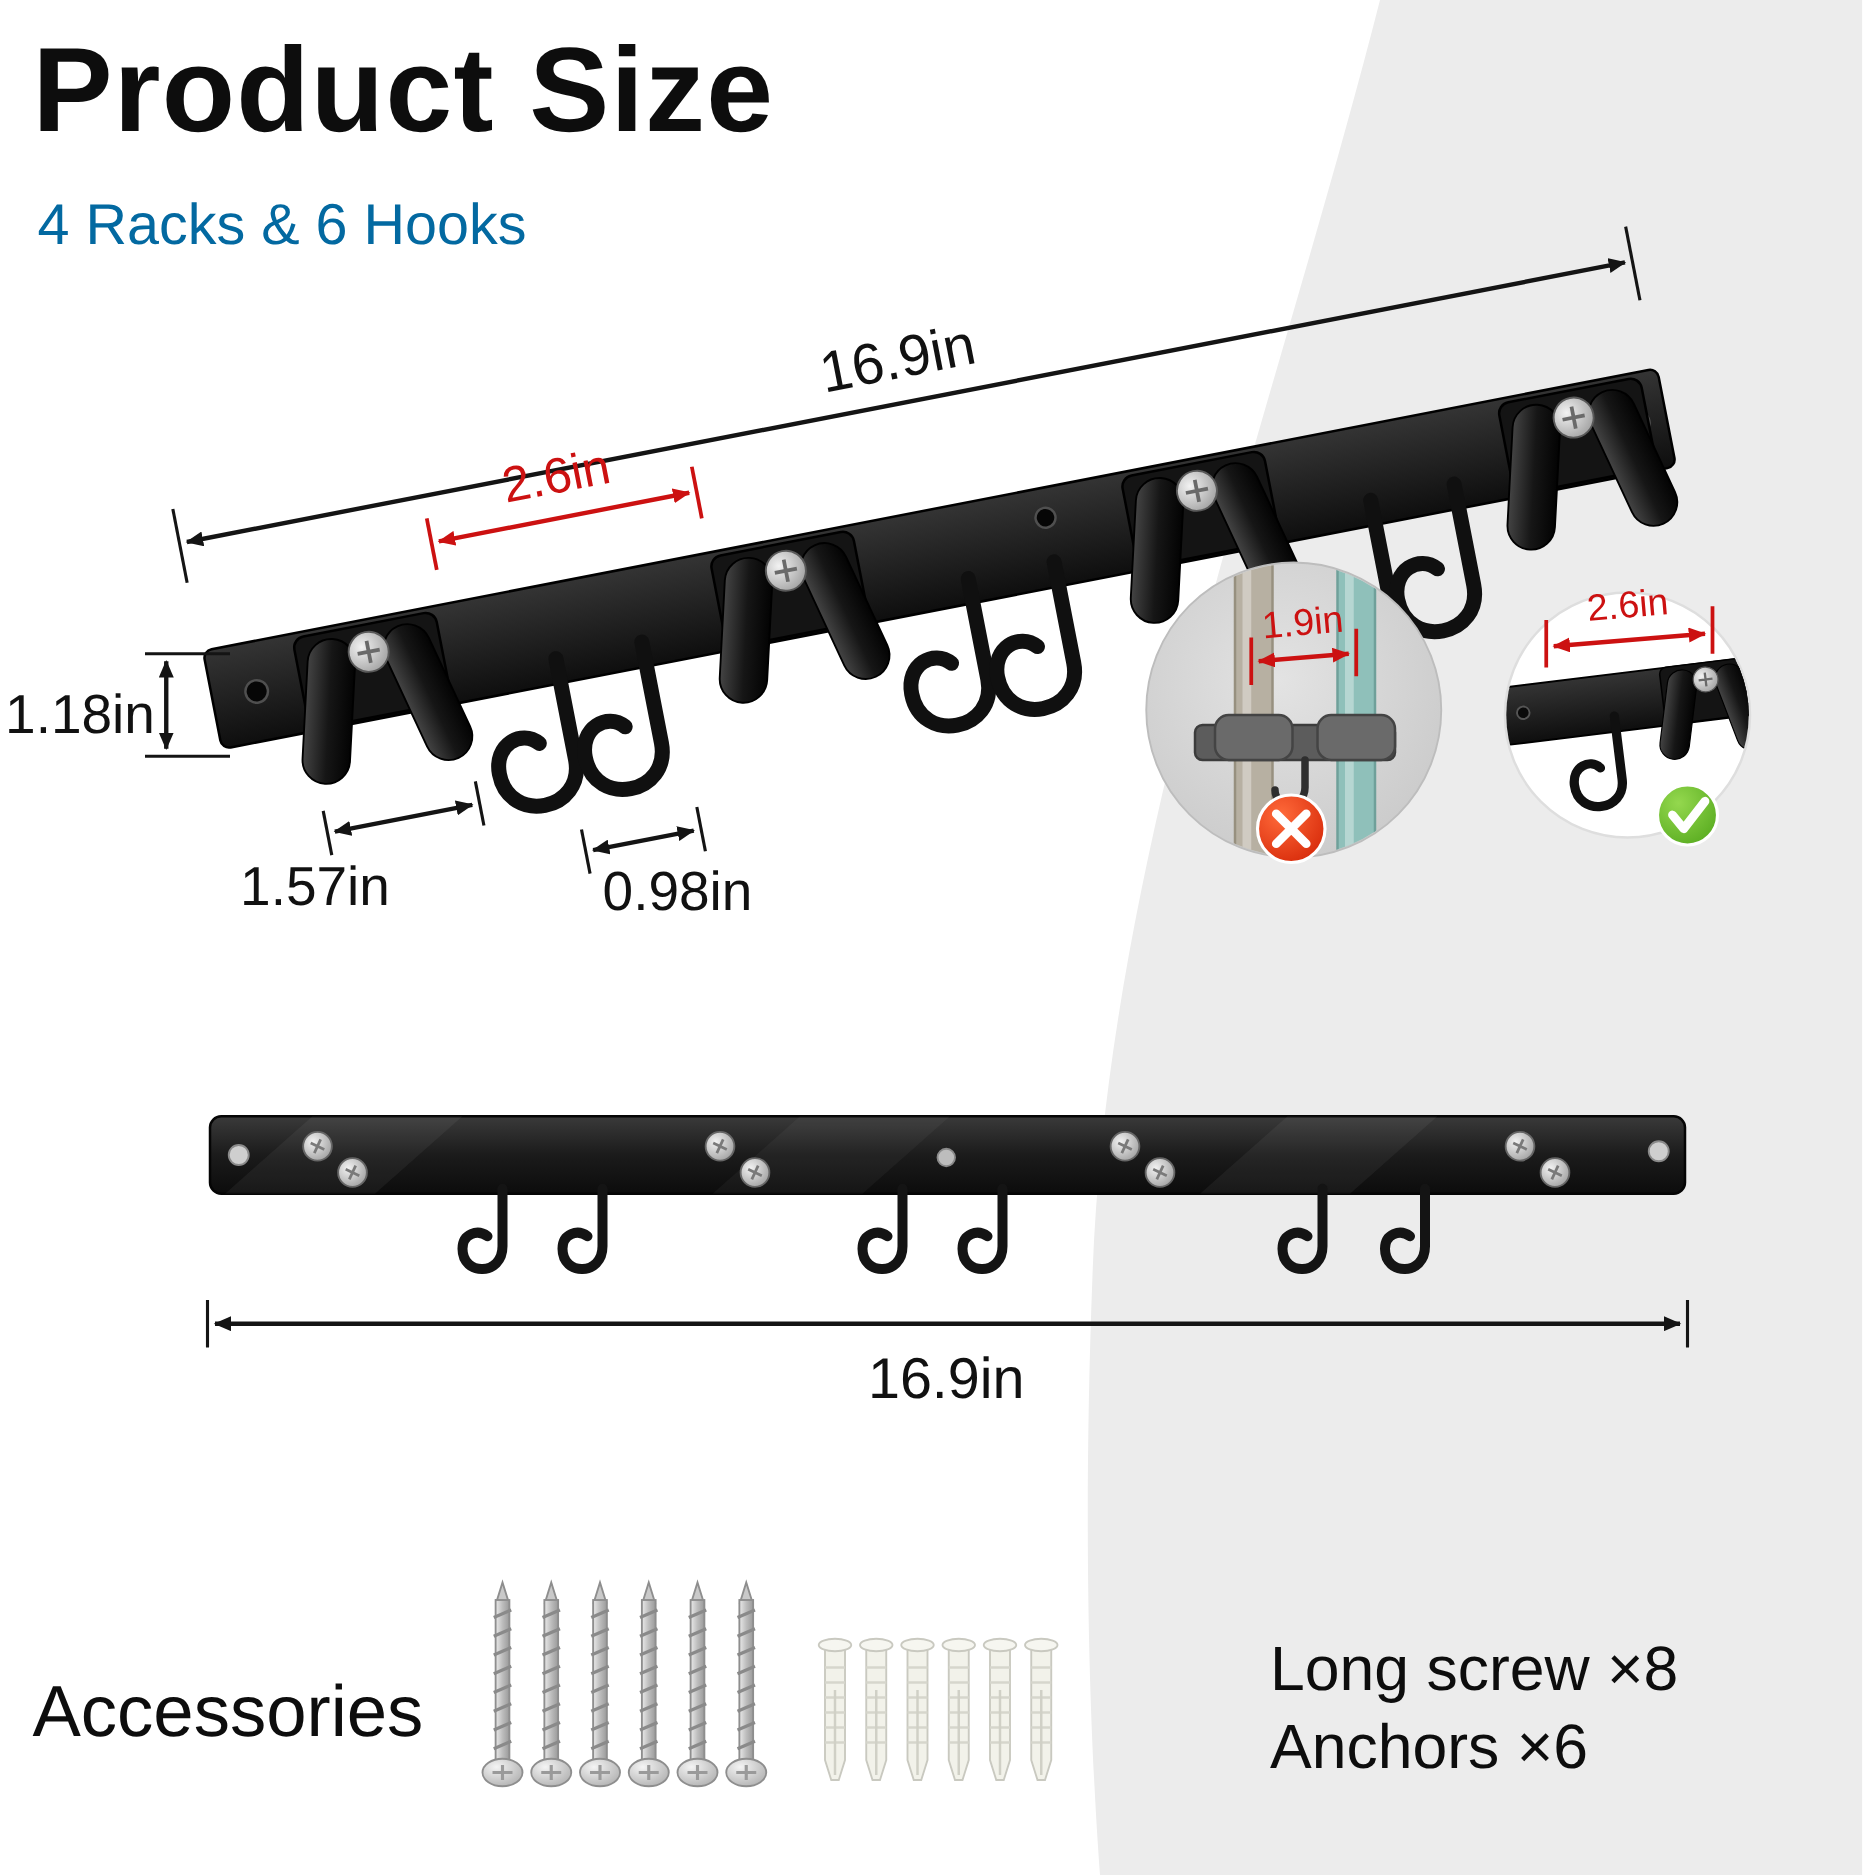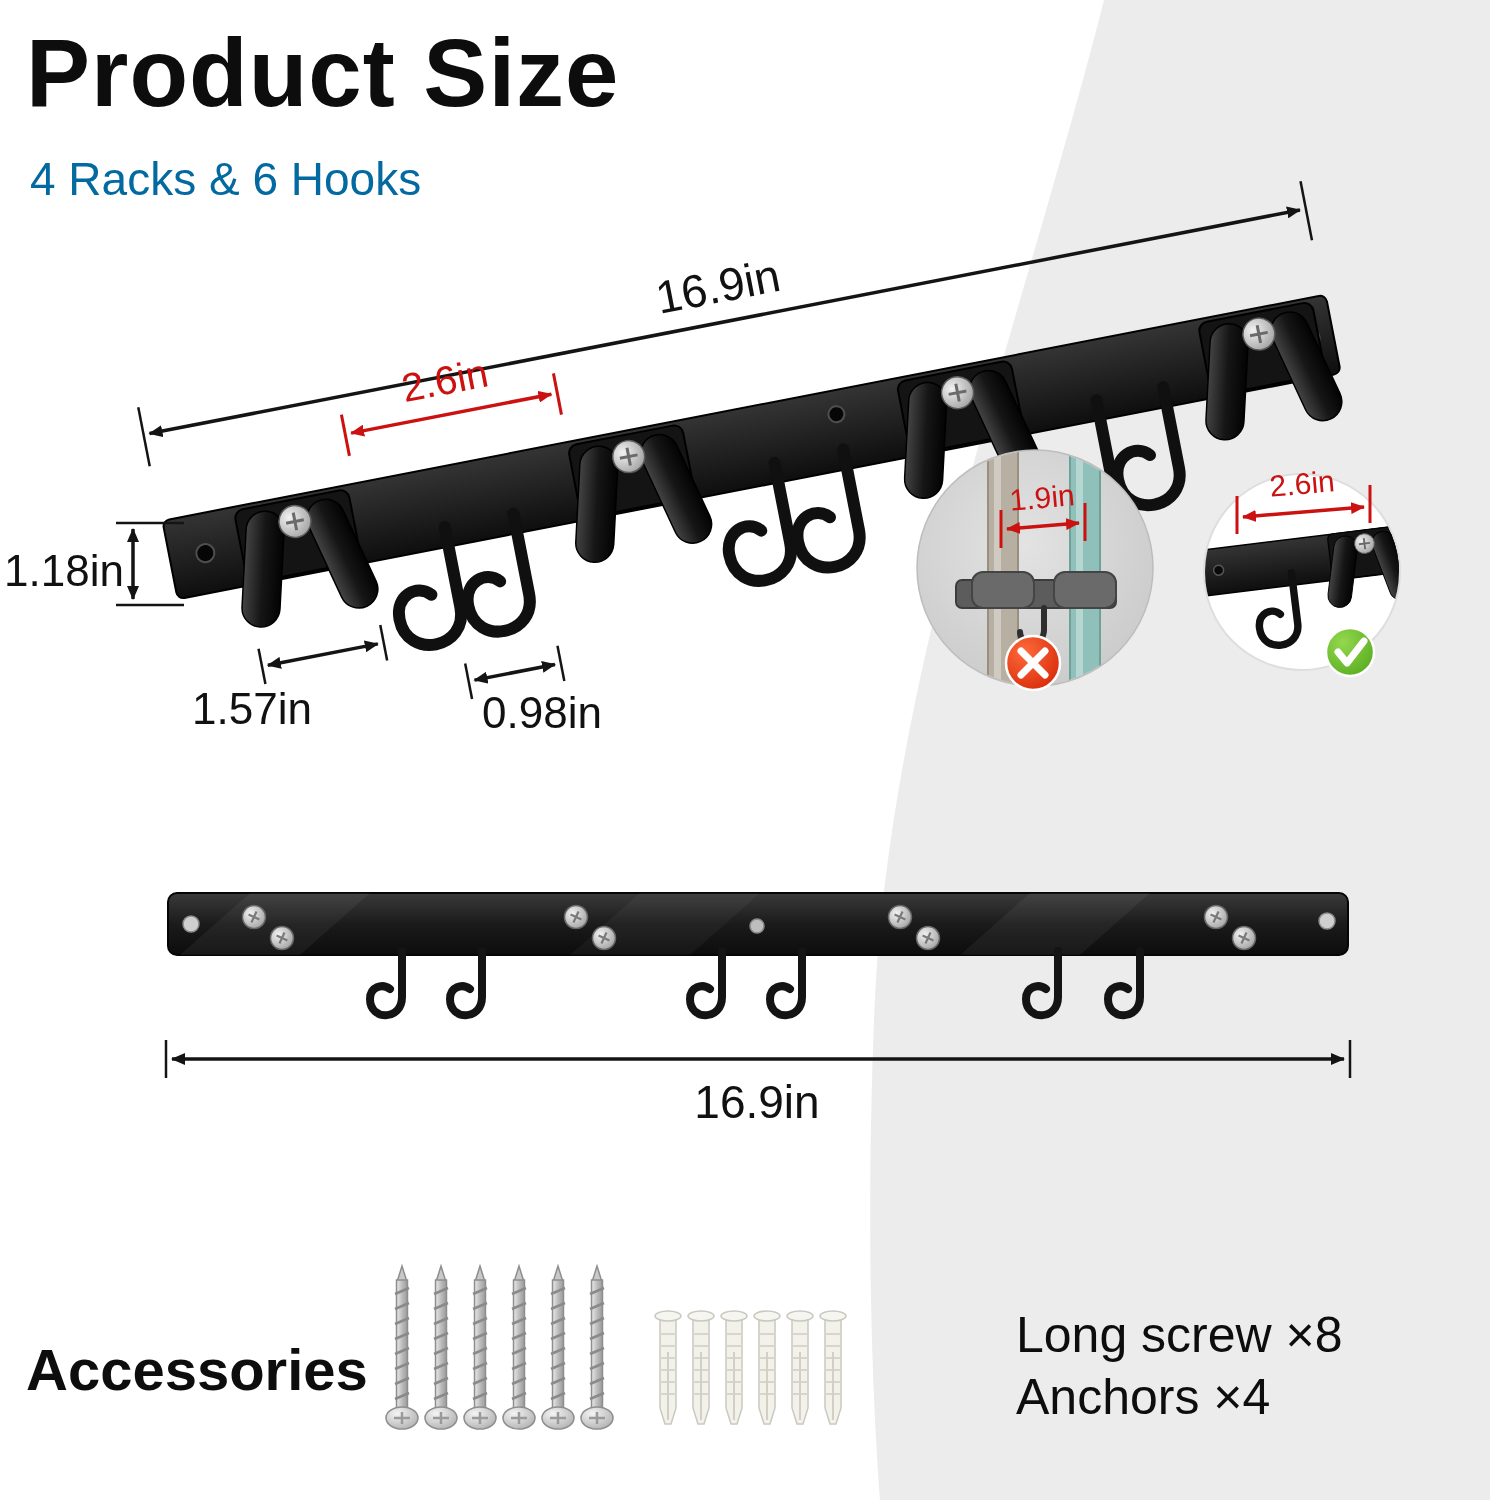--- a/index.html
+++ b/index.html
@@ -4,21 +4,21 @@
 <style>
   html,body{margin:0;padding:0;background:#fff;}
   .canvas{
     position:relative;width:1490px;height:1500px;overflow:hidden;background:#ffffff;
     font-family:"Liberation Sans",sans-serif;
   }
   .stage{position:absolute;left:0;top:0;}
   .txt{position:absolute;color:#0d0d0d;white-space:nowrap;text-align:right;}
   .title{left:26px;top:18px;font-size:96px;font-weight:800;letter-spacing:1px;}
   .subtitle{left:30px;top:152px;font-size:46px;font-weight:400;color:#0369a1;}
-  .acc-heading{left:26px;top:1336px;font-size:58px;font-weight:700;}
+  .acc-heading{left:26px;top:1336px;font-size:58px;font-weight:400;}
   .acc-line1{left:1016px;top:1306px;font-size:50px;}
   .acc-line2{left:1016px;top:1368px;font-size:50px;}
   svg text{font-family:"Liberation Sans",sans-serif;}
   .dimB{stroke:#141414;stroke-width:3.5;fill:none;}
   .dimBthin{stroke:#141414;stroke-width:2.5;fill:none;}
   .dimR{stroke:#cc1111;stroke-width:3.5;fill:none;}
   .dimRthin{stroke:#cc1111;stroke-width:3;fill:none;}
   .lblB{font-size:44px;fill:#111;}
   .lblBig{font-size:46px;fill:#111;}
   .lblR{font-size:40px;fill:#cc1111;}
@@ -295,15 +295,15 @@
       <use href="#anchor" transform="translate(767 1312)"></use>
       <use href="#anchor" transform="translate(800 1312)"></use>
       <use href="#anchor" transform="translate(833 1312)"></use>
     </g>
   </svg>
 
   <div class="txt title">Product Size</div>
   <div class="txt subtitle">4 Racks &amp; 6 Hooks</div>
   <div class="txt acc-heading">Accessories</div>
   <div class="txt acc-line1">Long screw ×8</div>
-  <div class="txt acc-line2">Anchors ×4</div>
+  <div class="txt acc-line2">Anchors ×6</div>
 
 </div>
 
 </body></html>

